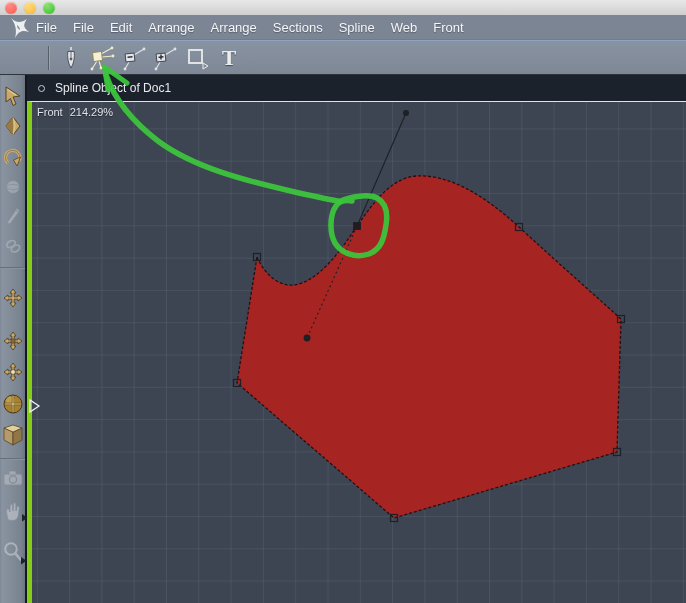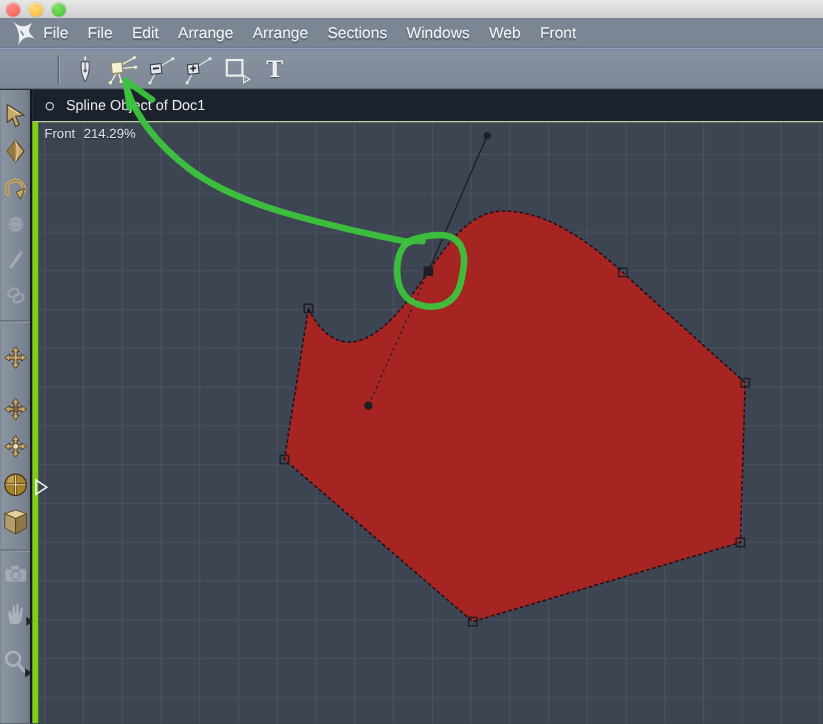--- a/index.html
+++ b/index.html
@@ -70,21 +70,21 @@
     <svg class="logo" width="24" height="22" viewBox="0 0 24 22">
       <path d="M3,1 C8,6 13,6 19,2 C15,8 15,10 21,15 C14,13 11,14 7,21 C9,14 8,8 3,1 Z" fill="#f2f4f6" opacity="0.95"></path>
       <path d="M9,8 C11,10 12,11 12,13 C10,12 9,10 9,8 Z" fill="#7c8593"></path>
     </svg>
     <span class="menu-item">File</span>
     <span class="menu-item">File</span>
     <span class="menu-item">Edit</span>
     <span class="menu-item">Arrange</span>
     <span class="menu-item">Arrange</span>
     <span class="menu-item">Sections</span>
-    <span class="menu-item">Windows</span>
+    <span class="menu-item">Spline</span>
     <span class="menu-item">Web</span>
     <span class="menu-item">Front</span>
   </div>
 
   <div class="toolbar">
     <div class="tb-divider"></div>
 
     <div class="tool" style="left:57px;">
       <svg width="22" height="26" viewBox="0 0 22 26">
         <path d="M11,2 V5" stroke="#e8e8e8" stroke-width="1.5"></path>

